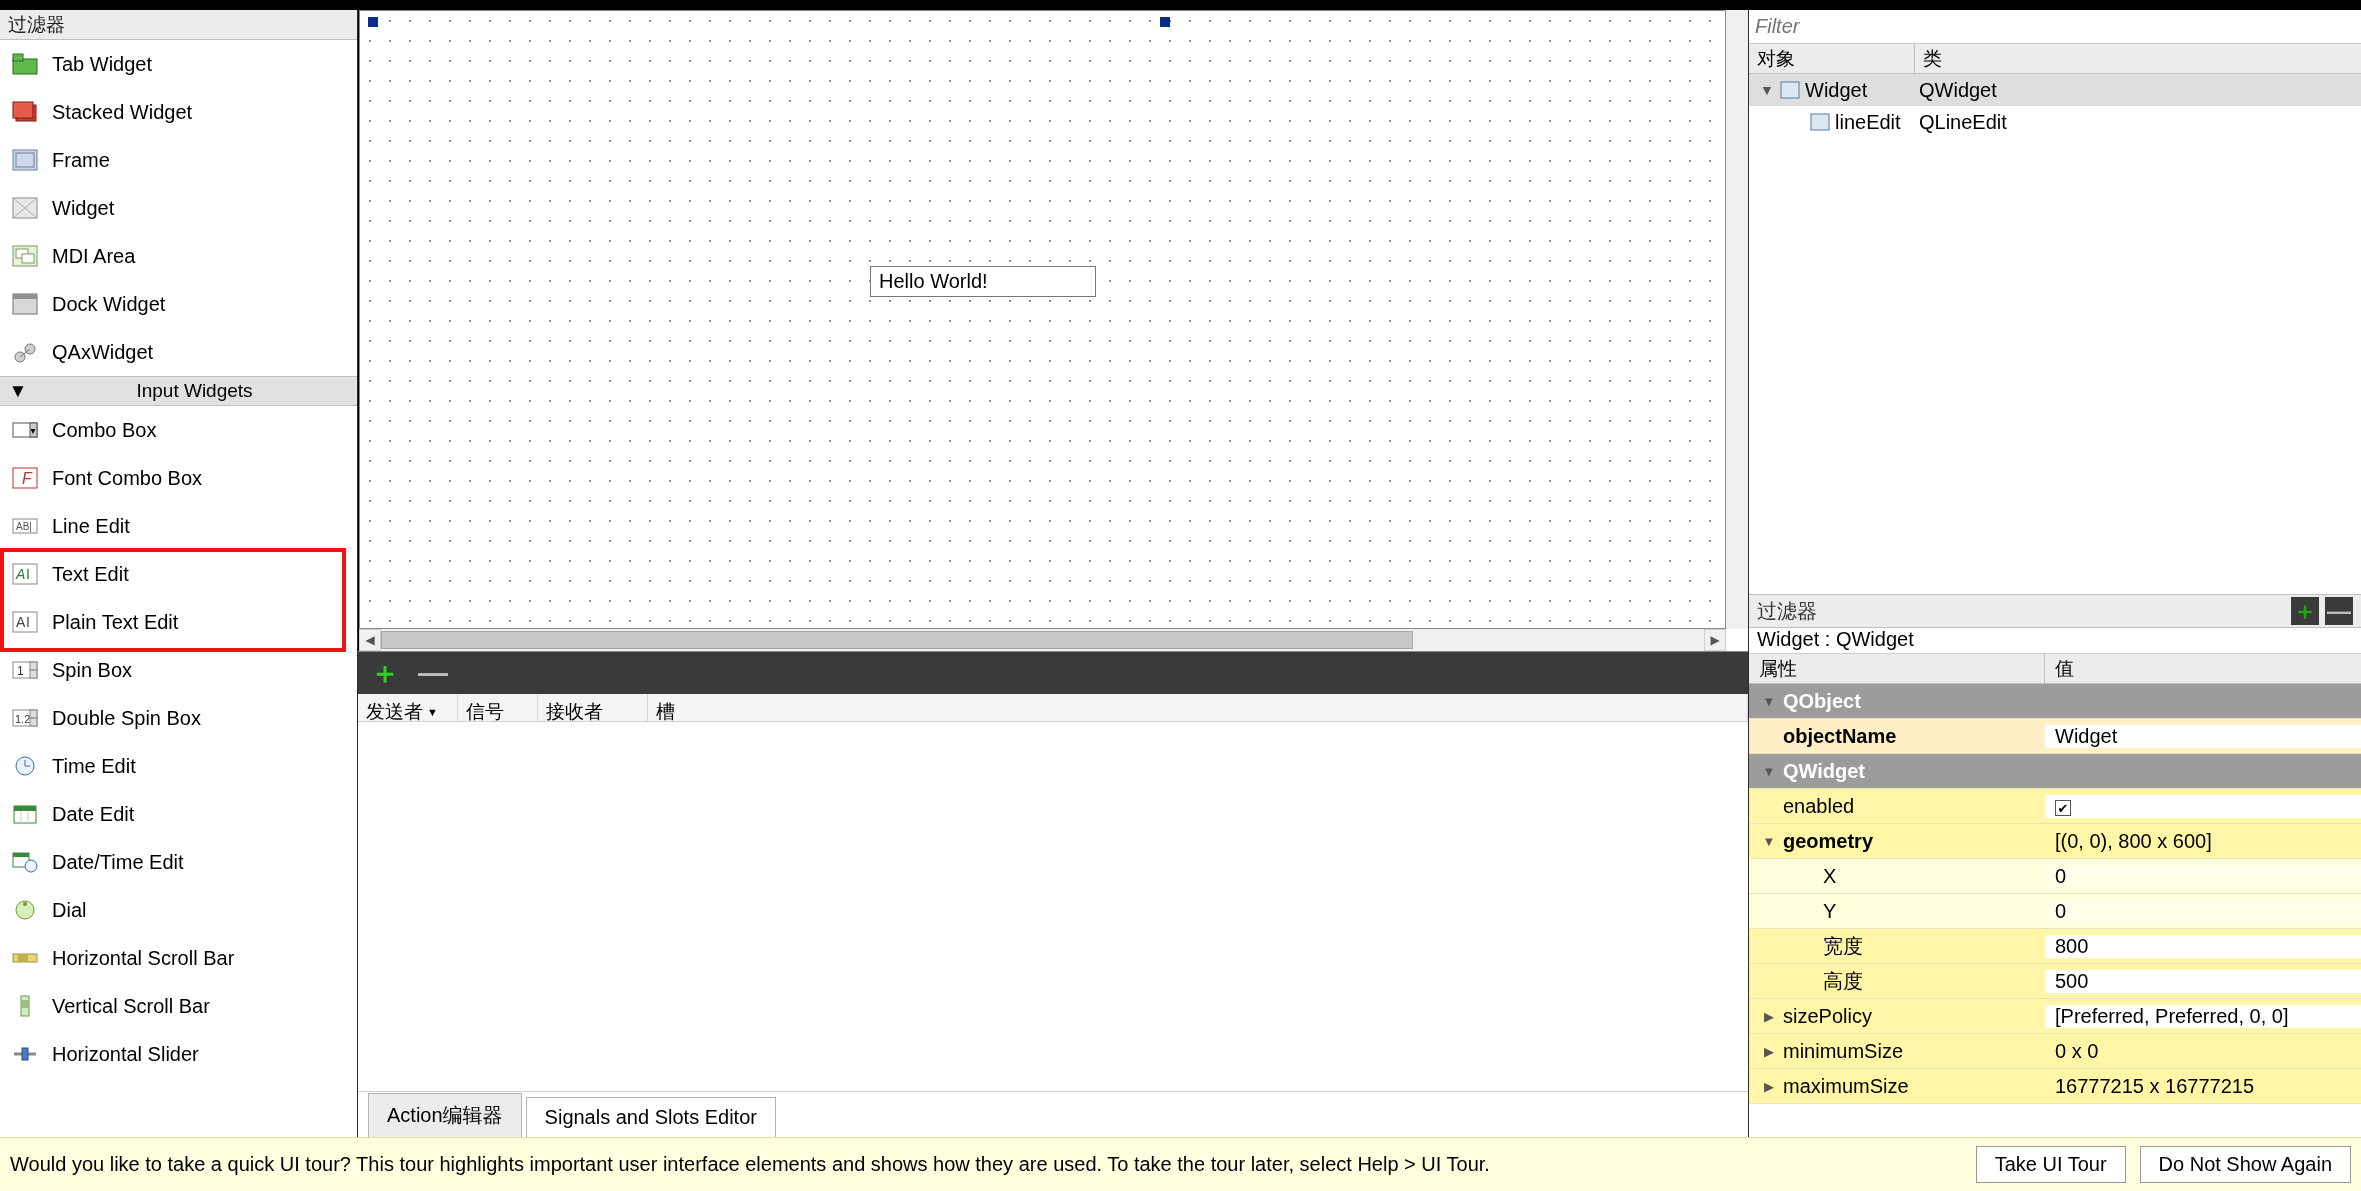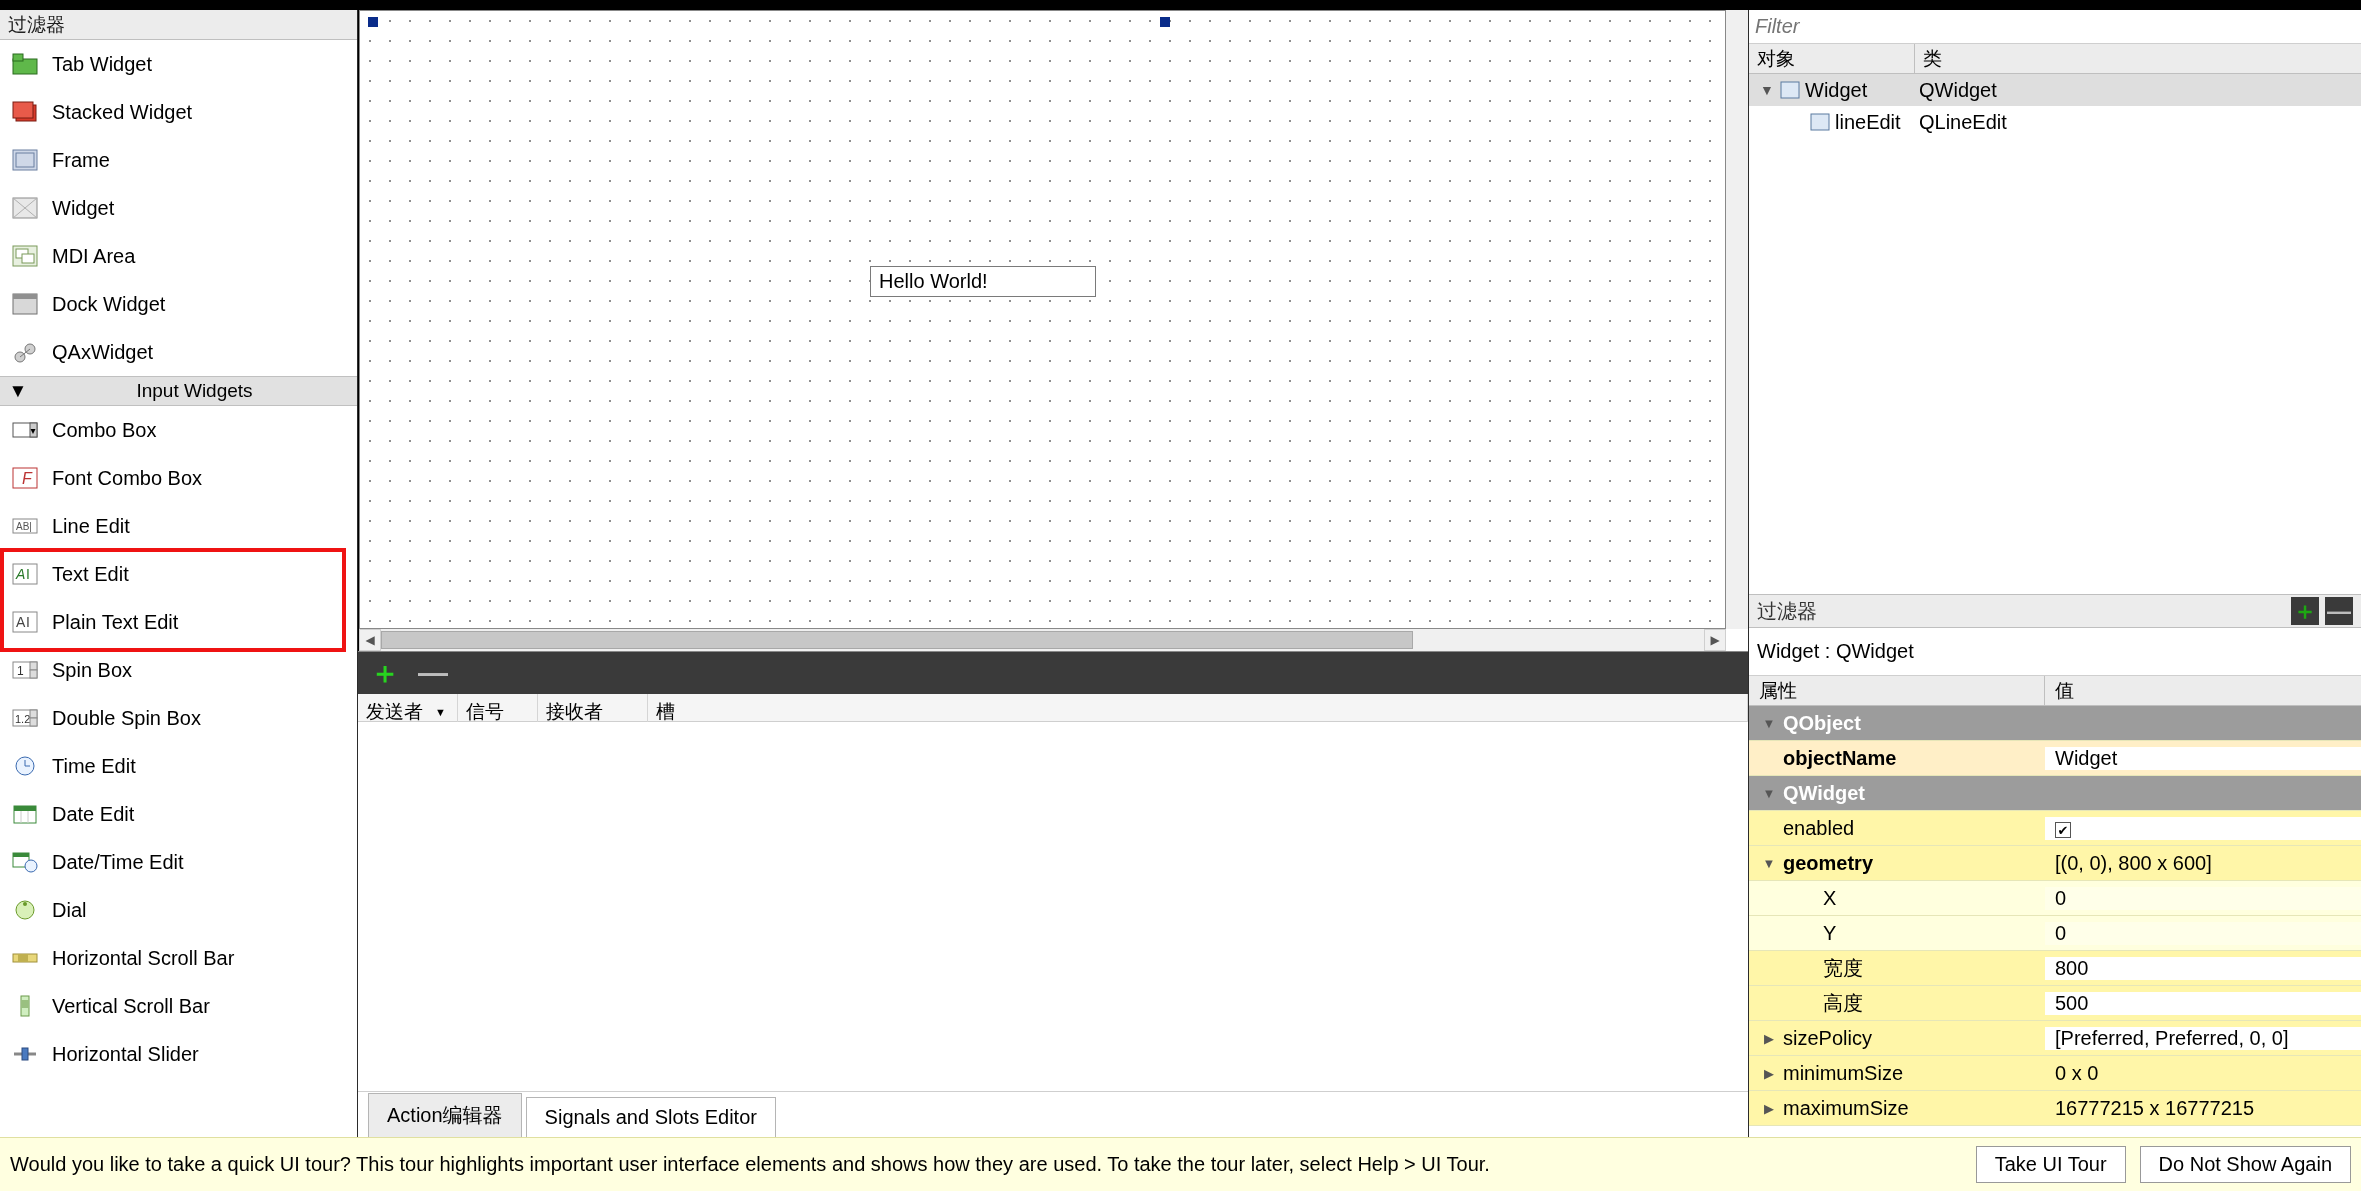--- a/index.html
+++ b/index.html
@@ -29,21 +29,21 @@
 .h-scroll { position: absolute; left: 0; right: 22px; bottom: 0; height: 22px; display: flex; align-items: center; }
 .v-scroll { position: absolute; right: 0; top: 0; bottom: 22px; width: 22px; }
 .scroll-btn { width: 22px; height: 22px; display: flex; align-items: center; justify-content: center; background: #f0f0f0; border: 1px solid #cfcfcf; font-size: 12px; color: #555; }
 .h-track { flex: 1; height: 22px; position: relative; }
 .h-thumb { position: absolute; top: 2px; height: 18px; background: #c7c7c7; border: 1px solid #a8a8a8; }
 .bottom-editor { height: 486px; display: flex; flex-direction: column; background: #fff; border-top: 1px solid #888; }
 .editor-toolbar { height: 42px; background: #3a3a3a; display: flex; align-items: center; gap: 18px; padding: 0 12px; }
 .tb-plus { color: #27d41f; font-size: 30px; font-weight: bold; }
 .tb-minus { color: #bdbdbd; font-size: 30px; font-weight: bold; }
 .editor-headers { height: 28px; display: flex; background: #f5f5f5; border-bottom: 1px solid #cfcfcf; font-size: 19px; }
-.editor-headers > div { padding: 18px 8px; border-right: 1px solid #d5d5d5; display: flex; align-items: center; gap: 12px; }
+.editor-headers > div { padding: 18px 8px; border-right: 1px solid #d5d5d5; display: flex; align-items: center; gap: 4px; }
 .editor-body { flex: 1; background: #fff; }
 .editor-tabs { height: 46px; display: flex; align-items: flex-end; background: #fff; border-top: 1px solid #cfcfcf; padding-left: 10px; }
 .editor-tabs .etab { padding: 8px 18px; border: 1px solid #b5b5b5; background: #fff; margin-right: 4px; font-size: 20px; border-bottom: none; }
 .editor-tabs .etab.inactive { background: #ececec; }
 .right-panel { width: 613px; display: flex; flex-direction: column; border-left: 1px solid #2b2b2b; }
 .filter-input-row { height: 34px; padding: 2px 6px; background: #fff; border-bottom: 1px solid #cfcfcf; }
 .filter-input-row input { width: 100%; height: 100%; border: none; outline: none; font-size: 20px; color: #888; font-style: italic; }
 .obj-headers { height: 30px; display: flex; background: #ececec; border-bottom: 1px solid #bfbfbf; font-size: 19px; }
 .obj-headers > div { padding: 2px 8px; }
 .oh-col1 { width: 166px; border-right: 1px solid #bfbfbf; }
@@ -52,21 +52,21 @@
 .tree-row.sel { background: #dedede; }
 .tree-row .obj-name { width: 166px; display: flex; align-items: center; gap: 4px; }
 .tree-row .obj-class { flex: 1; }
 .arrow-icon { width: 16px; display: inline-flex; justify-content: center; font-size: 14px; color: #555; }
 .obj-icon { width: 22px; height: 22px; display: inline-flex; align-items: center; justify-content: center; }
 .prop-filter-row { height: 34px; background: #ececec; border-top: 1px solid #bfbfbf; border-bottom: 1px solid #bfbfbf; display: flex; align-items: center; padding: 0 8px; gap: 6px; }
 .prop-filter-label { flex: 1; color: #333; }
 .pf-btn { width: 28px; height: 28px; display: flex; align-items: center; justify-content: center; font-size: 24px; font-weight: bold; }
 .pf-plus { color: #1da812; background: #3a3a3a; }
 .pf-minus { color: #bdbdbd; background: #3a3a3a; }
-.prop-title { height: 48px; background: #fff; border-bottom: 1px solid #cfcfcf; padding: 12px 8px; font-size: 20px; }
+.prop-title { height: 26px; background: #fff; border-bottom: 1px solid #cfcfcf; padding: 0 8px; font-size: 20px; }
 .prop-headers { height: 30px; display: flex; background: #ececec; border-bottom: 1px solid #bfbfbf; font-size: 19px; }
 .prop-headers > div { padding: 2px 10px; }
 .ph-col1 { width: 296px; border-right: 1px solid #bfbfbf; }
 .prop-table { flex: 1; overflow: auto; background: #fff; font-size: 20px; }
 .prow { display: flex; align-items: center; height: 35px; border-bottom: 1px solid #e6e6b8; }
 .prow.group { background: #9c9c9c; color: #fff; font-weight: bold; }
 .prow.group .pcell2 { background: #9c9c9c; }
 .pcell1 { width: 296px; padding-left: 12px; display: flex; align-items: center; gap: 6px; }
 .pcell2 { flex: 1; padding-left: 10px; }
 .prow.cream { background: #ffefc7; }

